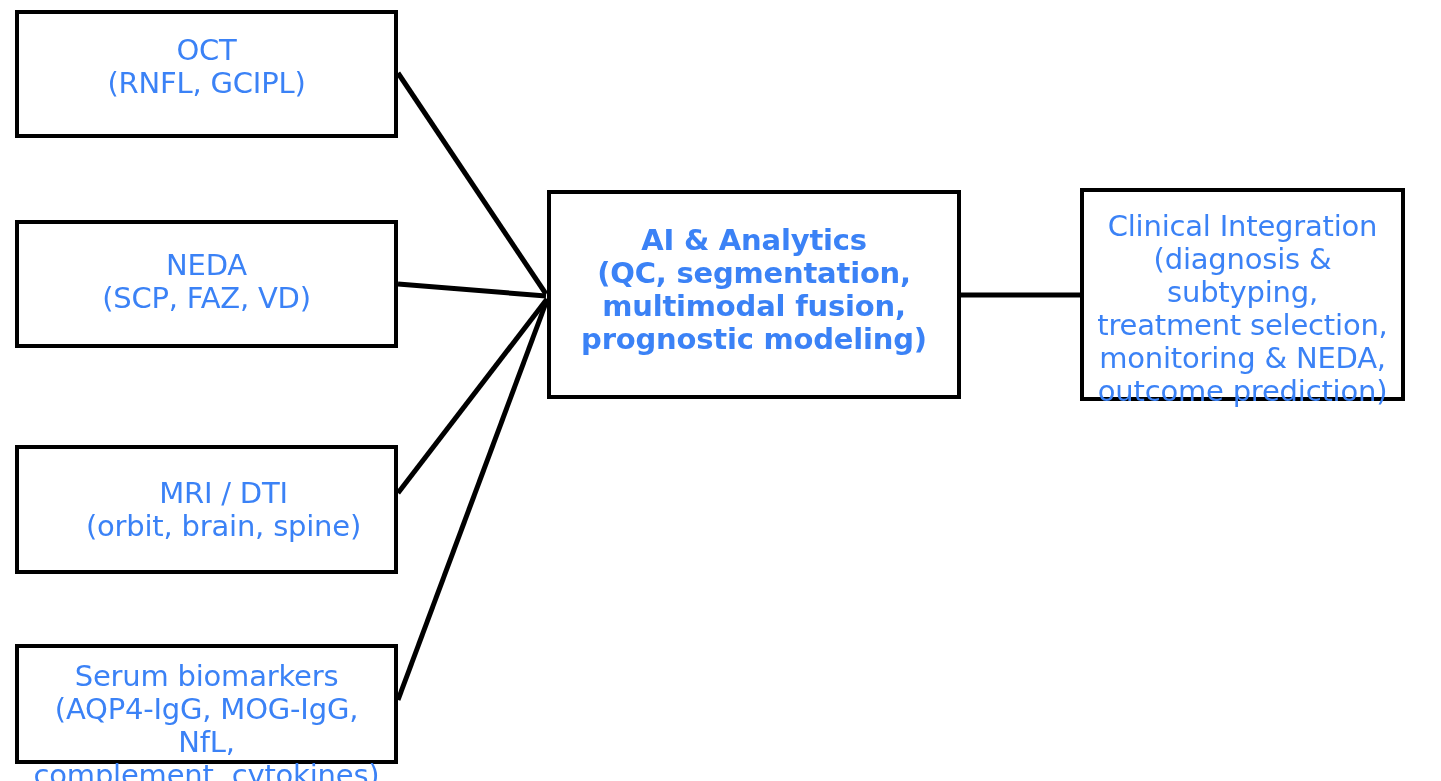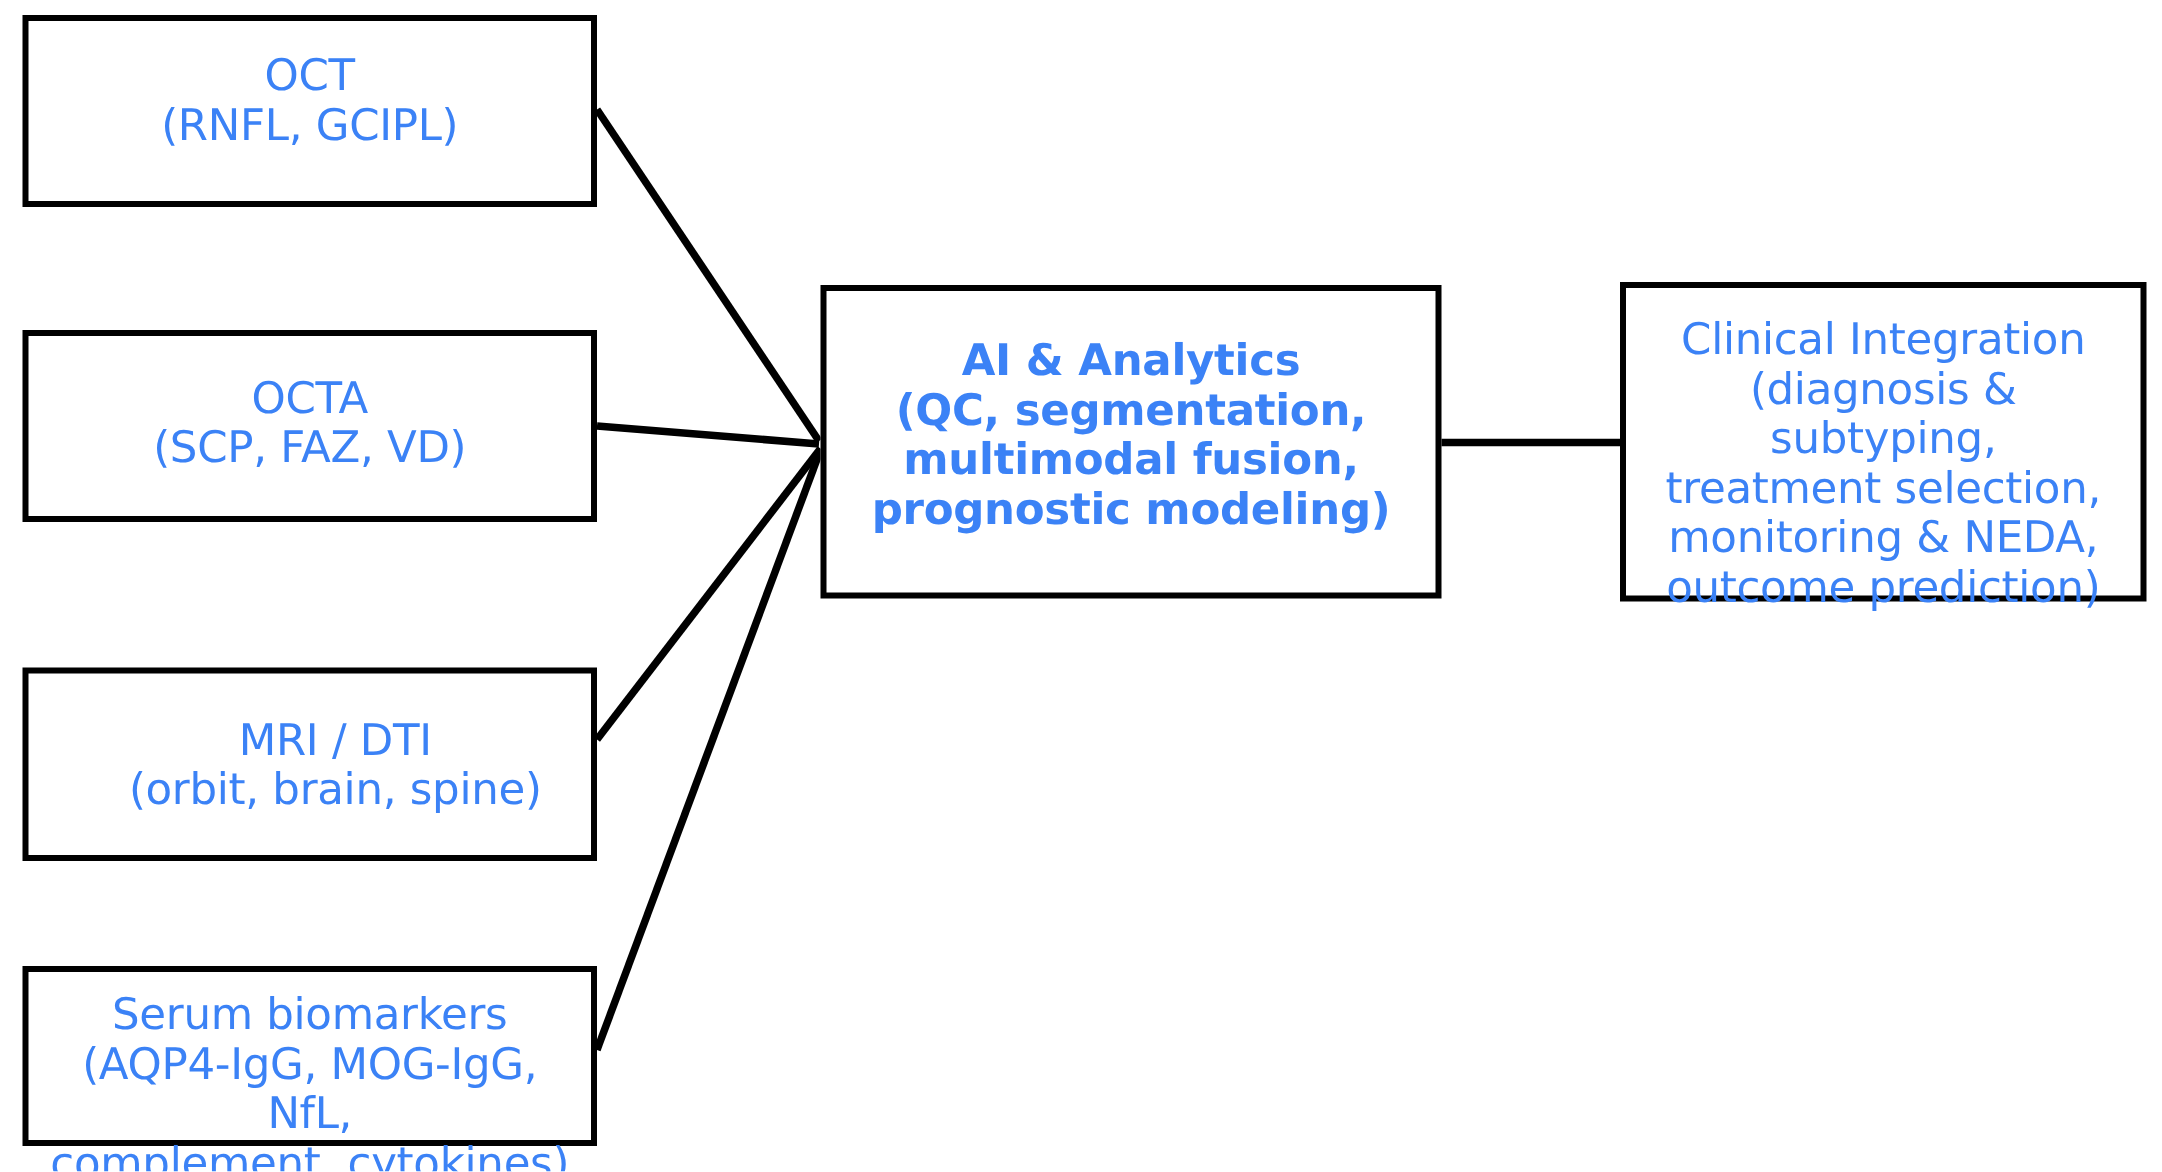--- a/index.html
+++ b/index.html
@@ -39,21 +39,21 @@
   #node-octa     { left: 15px;  top: 220px; width: 383px; height: 128px; }
   #node-octa .node-label     { margin-top: 25px; }
   #node-mri      { left: 15px;  top: 445px; width: 383px; height: 129px; padding-left: 34px; }
   #node-mri .node-label      { margin-top: 28px; }
   #node-serum    { left: 15px;  top: 644px; width: 383px; height: 120px; }
   #node-serum .node-label    { margin-top: 12px; }
   
   #node-ai       { left: 547px; top: 190px; width: 414px; height: 209px; }
   #node-ai .node-label       { margin-top: 30px; font-weight: bold; }
   
-  #node-clinical { left: 1080px; top: 188px; width: 351px; height: 213px; }
+  #node-clinical { left: 1080px; top: 188px; width: 325px; height: 213px; }
   #node-clinical .node-label { margin-top: 18px; }
 
   #edges {
     position: absolute;
     left: 0;
     top: 0;
     width: 1441px;
     height: 781px;
     z-index: 1;
     pointer-events: none;
@@ -76,21 +76,21 @@
     <line x1="398" y1="700" x2="547" y2="300"></line>
     <line x1="959" y1="295" x2="1082" y2="295"></line>
   </svg>
 
   <div class="node" id="node-oct">
     <div class="node-label">OCT
 (RNFL, GCIPL)</div>
   </div>
 
   <div class="node" id="node-octa">
-    <div class="node-label">OCTA
+    <div class="node-label">NEDA
 (SCP, FAZ, VD)</div>
   </div>
 
   <div class="node" id="node-mri">
     <div class="node-label">MRI / DTI
 (orbit, brain, spine)</div>
   </div>
 
   <div class="node" id="node-serum">
     <div class="node-label">Serum biomarkers

